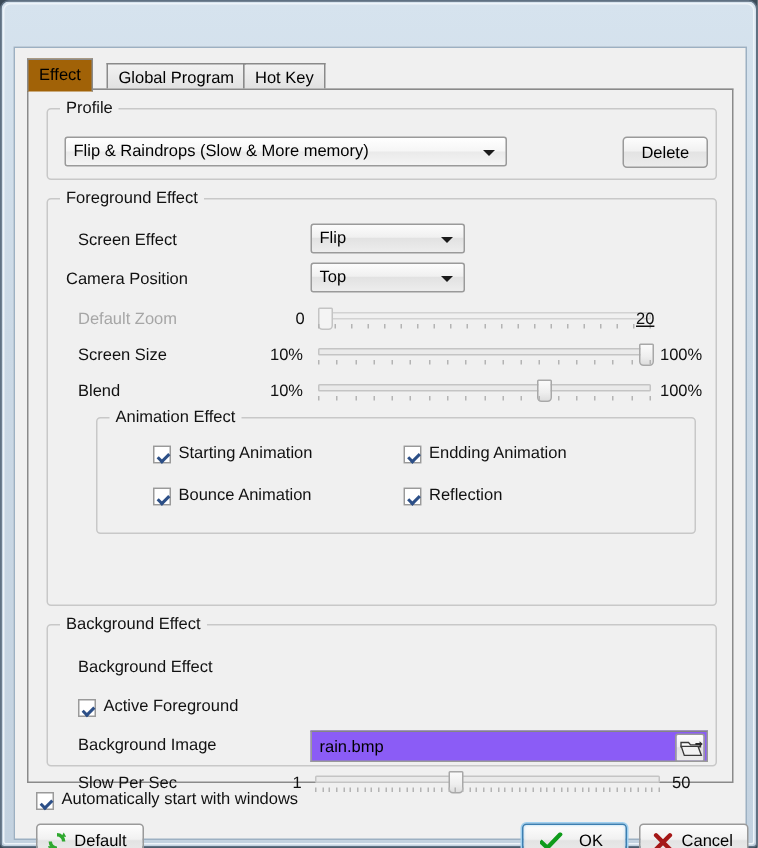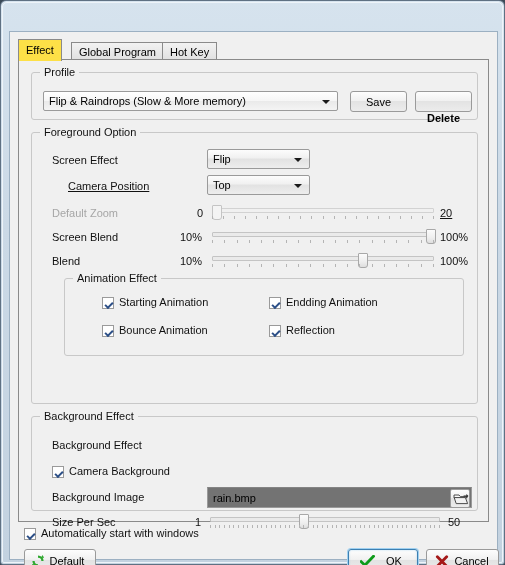--- a/index.html
+++ b/index.html
@@ -96,21 +96,21 @@
     border: 1px solid #8a8a8a;
     border-bottom: none;
     padding: 2px 7px 0 7px;
     font-size: 11px;
     line-height: 15px;
     cursor: pointer;
   }
   .tab.active {
     top: 0px;
     height: 22px;
-    background: #fde047;
+    background: #a16207;
     border-color: #8a8a8a;
     z-index: 3;
     padding-top: 3px;
   }
   .tab-line {
     position: absolute;
     left: 0; top: 20px;
     width: 471px; height: 1px;
     background: #8a8a8a;
   }
@@ -198,21 +198,21 @@
   }
   .btn.focused {
     border-color: #3c7fb1;
     box-shadow: 0 0 0 1px #9fd0f0, inset 0 0 2px rgba(120,190,235,0.6);
   }
 
   
   .textfield {
     position: absolute;
     box-sizing: border-box;
-    background: #737373;
+    background: #8b5cf6;
     border: 1px solid #9a9a9a;
     border-top-color: #848484;
   }
   .textfield .tf-text {
     position: absolute;
     left: 5px; top: 4px;
     font-size: 11px;
     color: #000;
   }
 
@@ -324,39 +324,36 @@
     <div class="tabpage">
 
       <div class="group" style="left:12px; top:12px; width:447px; height:48px;">
         <div class="group-title">Profile</div>
 
         <div class="combo wide" style="left:11px; top:18px; width:295px;">
           <div class="cb-text">Flip &amp; Raindrops (Slow &amp; More memory)</div>
           <div class="cb-arrow"></div>
         </div>
 
-        <div class="btn" style="left:318px; top:18px; width:57px; height:21px;">
-          <span class="btn-label" style="top:4px;">Save</span>
-        </div>
 
         <div class="btn" style="left:383px; top:18px; width:57px; height:21px;">
-          <span class="btn-label" style="top:20px;font-weight:bold;">Delete</span>
+          <span class="btn-label" style="top:4px;">Delete</span>
         </div>
       </div>
 
       <div class="group" style="left:12px; top:72px; width:447px; height:272px;">
-        <div class="group-title">Foreground Option</div>
+        <div class="group-title">Foreground Effect</div>
 
         <div class="lbl" style="left:20px; top:21px;">Screen Effect</div>
         <div class="combo" style="left:175px; top:16px; width:103px;">
           <div class="cb-text">Flip</div>
           <div class="cb-arrow"></div>
         </div>
 
-        <div class="lbl" style="left:36px; top:47px;text-decoration:underline;">Camera Position</div>
+        <div class="lbl" style="left:12px; top:47px;">Camera Position</div>
         <div class="combo" style="left:175px; top:42px; width:103px;">
           <div class="cb-text">Top</div>
           <div class="cb-arrow"></div>
         </div>
 
         <div class="lbl disabled" style="left:20px; top:74px;">Default Zoom</div>
         <div class="rangeval" style="left:165px; top:74px;">0</div>
         <div class="slider disabled" style="left:180px; top:70px; width:222px;">
           <div class="track" style="width:222px;"></div>
           <div class="thumb" style="left: 4px;"></div>
@@ -377,23 +374,23 @@
               <div class="tick" style="left: 144px;"></div>
               <div class="tick" style="left: 155px;"></div>
               <div class="tick" style="left: 166px;"></div>
               <div class="tick" style="left: 177px;"></div>
               <div class="tick" style="left: 188px;"></div>
               <div class="tick" style="left: 199px;"></div>
               <div class="tick" style="left: 210px;"></div>
               <div class="tick" style="left: 221px;"></div>
             </div>
         </div>
-        <div class="rangeval" style="left:408px; top:74px;text-decoration:underline;">20</div>
-
-        <div class="lbl" style="left:20px; top:98px;">Screen Blend</div>
+        <div class="rangeval" style="left:392px; top:74px;text-decoration:underline;">20</div>
+
+        <div class="lbl" style="left:20px; top:98px;">Screen Size</div>
         <div class="rangeval" style="left:148px; top:98px;">10%</div>
         <div class="slider" style="left:180px; top:94px; width:222px;">
           <div class="track" style="width:222px;"></div>
           <div class="thumb" style="left: 218px;"></div>
           <div class="ticks">
               <div class="tick" style="left: 0px;"></div>
               <div class="tick" style="left: 12px;"></div>
               <div class="tick" style="left: 25px;"></div>
               <div class="tick" style="left: 37px;"></div>
               <div class="tick" style="left: 49px;"></div>
@@ -466,36 +463,36 @@
         </div>
       </div>
 
       <div class="group" style="left:12px; top:356px; width:447px; height:95px;">
         <div class="group-title">Background Effect</div>
 
         <div class="lbl" style="left:20px; top:22px;">Background Effect</div>
 
         <div class="checkbox" style="left:20px; top:48px;">
           <span class="box"></span>
-          <span class="cb-label">Camera Background</span>
+          <span class="cb-label">Active Foreground</span>
         </div>
 
         <div class="lbl" style="left:20px; top:74px;text-align:center;">Background Image</div>
         <div class="textfield" style="left:175px; top:70px; width:265px; height:21px;">
           <div class="tf-text">rain.bmp</div>
           <div class="btn" style="right:1px; top:1px; width:20px; height:19px; border-radius:2px;">
             <svg class="icon-svg" width="16" height="14" viewBox="0 0 16 14" style="left:2px; top:2px;">
               <path d="M1 3 h5 l1.4 1.6 H14 v1.2 H1 z" fill="#fdfdfd" stroke="#3a3a3a" stroke-width="0.9"></path>
               <path d="M1.2 5.6 H12.4 L14.6 11.6 H3.2 z" fill="#f2f2f2" stroke="#3a3a3a" stroke-width="0.9"></path>
               <path d="M10.6 3.4 l2.8 0 0 -1.3 2.1 1.9 -2.1 1.9 0 -1.3 -2.8 0 z" fill="#2a2a2a"></path>
             </svg>
           </div>
         </div>
 
-        <div class="lbl" style="left:20px; top:99px;">Size Per Sec</div>
+        <div class="lbl" style="left:20px; top:99px;">Slow Per Sec</div>
         <div class="rangeval" style="left:163px; top:99px;">1</div>
         <div class="slider" style="left:178px; top:95px; width:230px;">
           <div class="track" style="width:230px;"></div>
           <div class="thumb" style="left: 92.8px;"></div>
           <div class="ticks">
               <div class="tick" style="left: 0px;"></div>
               <div class="tick" style="left: 5px;"></div>
               <div class="tick" style="left: 9px;"></div>
               <div class="tick" style="left: 14px;"></div>
               <div class="tick" style="left: 19px;"></div>

